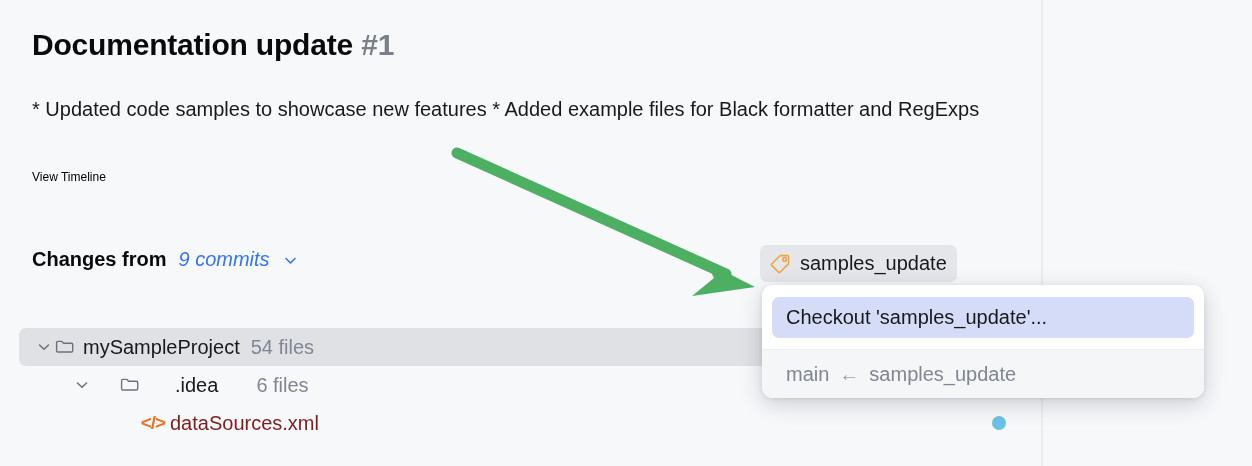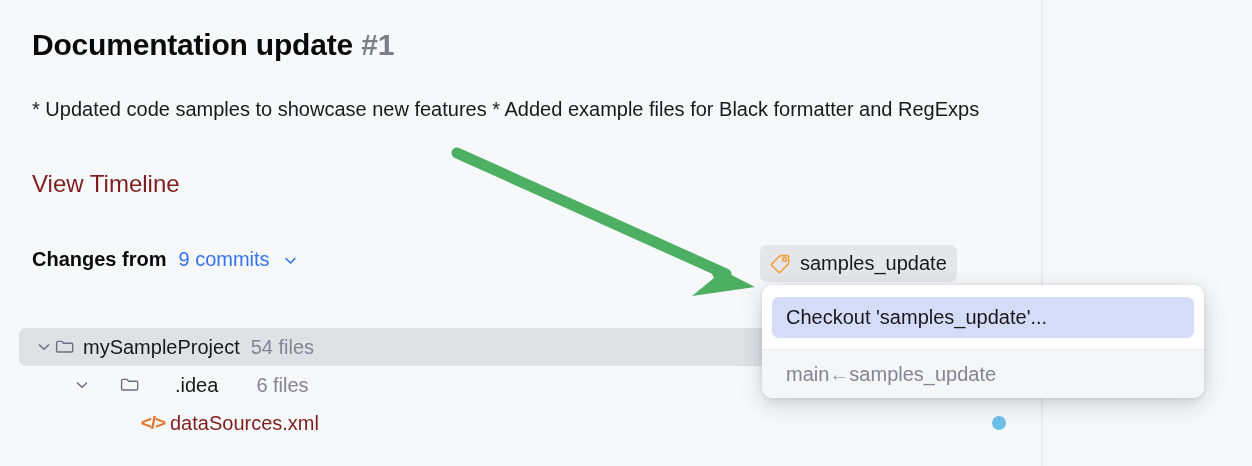--- a/index.html
+++ b/index.html
@@ -58,22 +58,22 @@
     font-size: 20px;
     line-height: 35px;
     color: #19191c;
     white-space: pre-wrap;
   }
 
   .view-timeline {
     position: absolute;
     left: 32px;
     top: 170px;
-    font-size: 24px;
-    color: #7f1d1d;
+    font-size: 12px;
+    color: #000000;
     cursor: pointer;
     white-space: nowrap;
   }
 
   
   .changes-row {
     position: absolute;
     left: 32px;
     top: 248px;
     display: flex;
@@ -83,20 +83,21 @@
   }
   .changes-label {
     font-size: 20px;
     font-weight: bold;
     color: #0a0a0c;
   }
   .commits-link {
     font-size: 20px;
     color: #3574f0;
     cursor: pointer;
+    font-style: italic;
   }
   .chev {
     display: inline-block;
     width: 17px;
     height: 17px;
     position: relative;
     top: 1px;
   }
   .chev svg { display: block; }
 
@@ -246,20 +247,21 @@
   .popup-footer {
     background: #f5f6f8;
     border-top: 1px solid #ebecf0;
     height: 48px;
     display: flex;
     align-items: center;
     padding: 0 24px;
     font-size: 20px;
     color: #818594;
     white-space: nowrap;
+    gap: 10px;
   }
   .popup-footer .arrow-glyph { font-size: 20px; color: #9a9ea7; }
 </style>
 </head>
 <body>
 
 <div id="root">
 
   <div class="splitter"></div>
 

